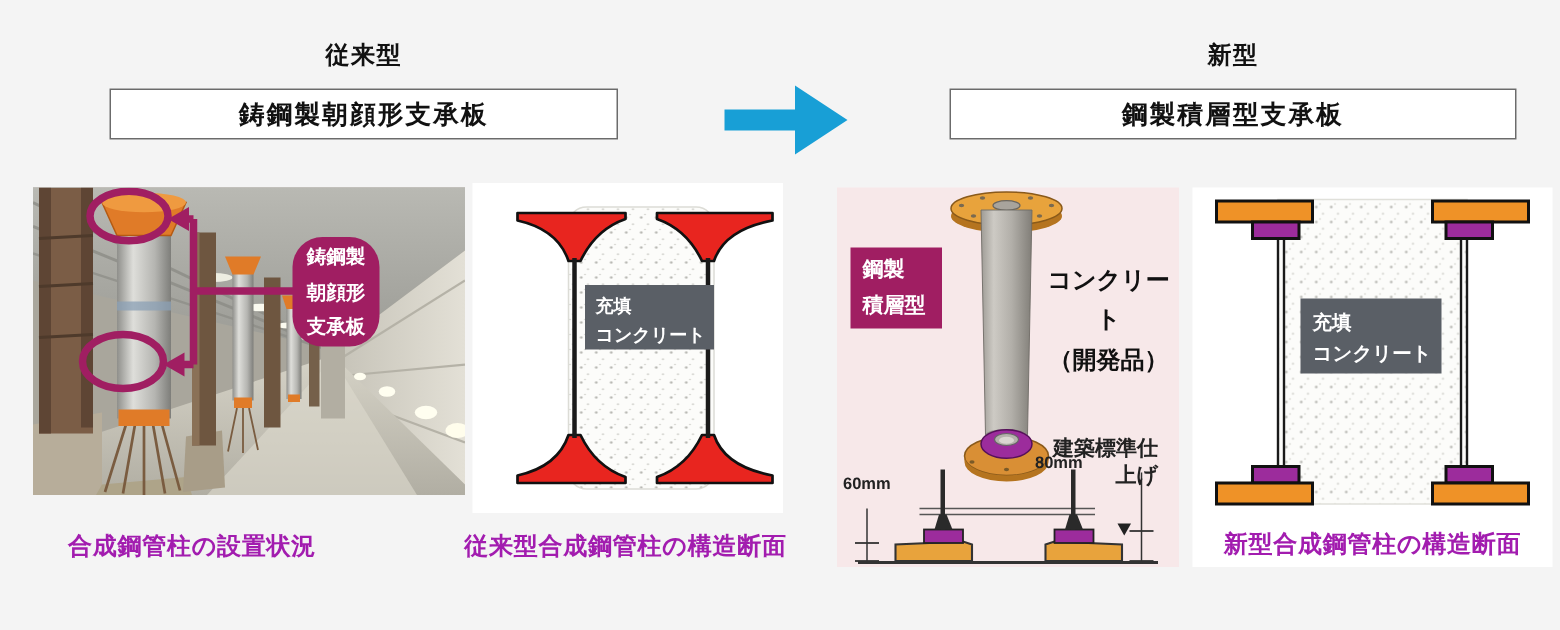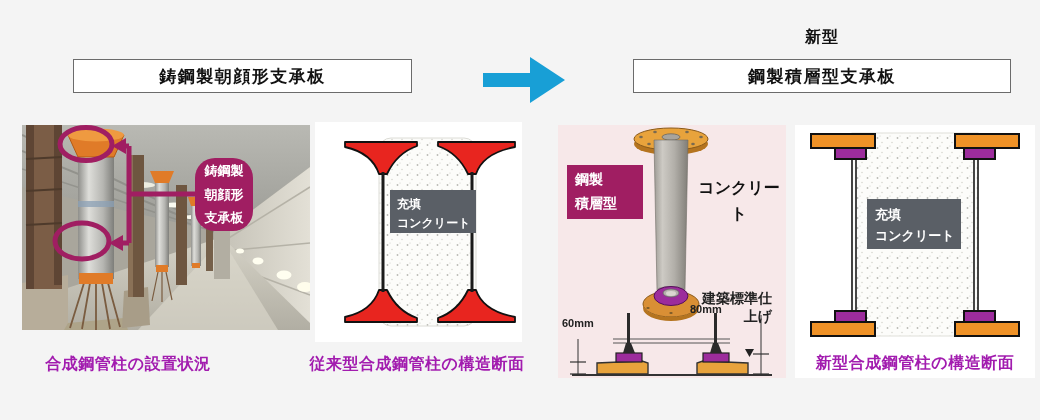--- a/index.html
+++ b/index.html
@@ -16,20 +16,21 @@
   .fill-label .ln { display:block; }
   .magenta-box { position:absolute; background:#a01e62; color:#fff; font-weight:bold; }
   .dev-text { position:absolute; color:#111; font-weight:bold; text-align:center; }
   .dim-text { position:absolute; color:#222; font-weight:bold; }
 </style>
 </head>
 <body>
 
 <div id="app">
 
+  <div class="abs hdr-title" style="left:73px; top:27px; width:339px;">従来型</div>
   <div class="abs hdr-box" style="left:73px; top:59px; width:339px; height:34px;">
     <span>鋳鋼製朝顔形支承板</span>
   </div>
 
   <svg class="abs" style="left:478px; top:52px;" width="92" height="56" viewBox="0 0 92 56">
     <polygon points="5,21 52,21 52,5 87,28 52,51 52,35 5,35" fill="#189fd6"></polygon>
   </svg>
 
   <div class="abs hdr-title" style="left:633px; top:27px; width:378px;">新型</div>
   <div class="abs hdr-box" style="left:633px; top:59px; width:378px; height:34px;">
@@ -218,26 +219,27 @@
         <line x1="20" y1="214" x2="20" y2="251" stroke="#333" stroke-width="1"></line>
         <line x1="12" y1="237" x2="28" y2="237" stroke="#333" stroke-width="1.2"></line>
         <line x1="12" y1="249" x2="28" y2="249" stroke="#333" stroke-width="1.2"></line>
 
         <line x1="203" y1="190" x2="203" y2="251" stroke="#333" stroke-width="1"></line>
         <line x1="195" y1="229" x2="211" y2="229" stroke="#333" stroke-width="1.2"></line>
         <line x1="195" y1="249" x2="211" y2="249" stroke="#333" stroke-width="1.2"></line>
         <polygon points="187,224 196,224 191.5,232" fill="#222"></polygon>
       </g>
     </svg>
-    <div class="magenta-box" style="left:9px; top:40px; width:76px; height:54px; font-size:14px; line-height:1.7; padding:3px 0 0 8px; text-align:left;">
+    <div class="magenta-box" style="left:9px; top:40px; width:61px; height:54px; font-size:14px; line-height:1.7; padding:3px 0 0 8px; text-align:left;">
       <span style="display:block;">鋼製</span>
       <span style="display:block;">積層型</span>
     </div>
     <div class="dev-text" style="left:135px; top:50px; width:92px; font-size:16px; line-height:1.65;">
       <span style="display:block;">コンクリート</span>
+      <span style="display:block;">（開発品）</span>
     </div>
     <div class="dim-text" style="left:4px; top:192px; font-size:11px;">60mm</div>
     <div class="dim-text" style="left:132px; top:165px; width:82px; font-size:14px; text-align:right;">建築標準仕上げ</div>
     <div class="dim-text" style="left:132px; top:178px; width:78px; font-size:11px; text-align:left;">80mm</div>
   </div>
 
   <div class="panel" style="left:795px; top:125px; width:240px; height:253px; background:#fff;">
     <svg width="240" height="222" viewBox="0 0 240 222">
       <defs>
         <pattern id="speckB" width="10" height="10" patternUnits="userSpaceOnUse">

